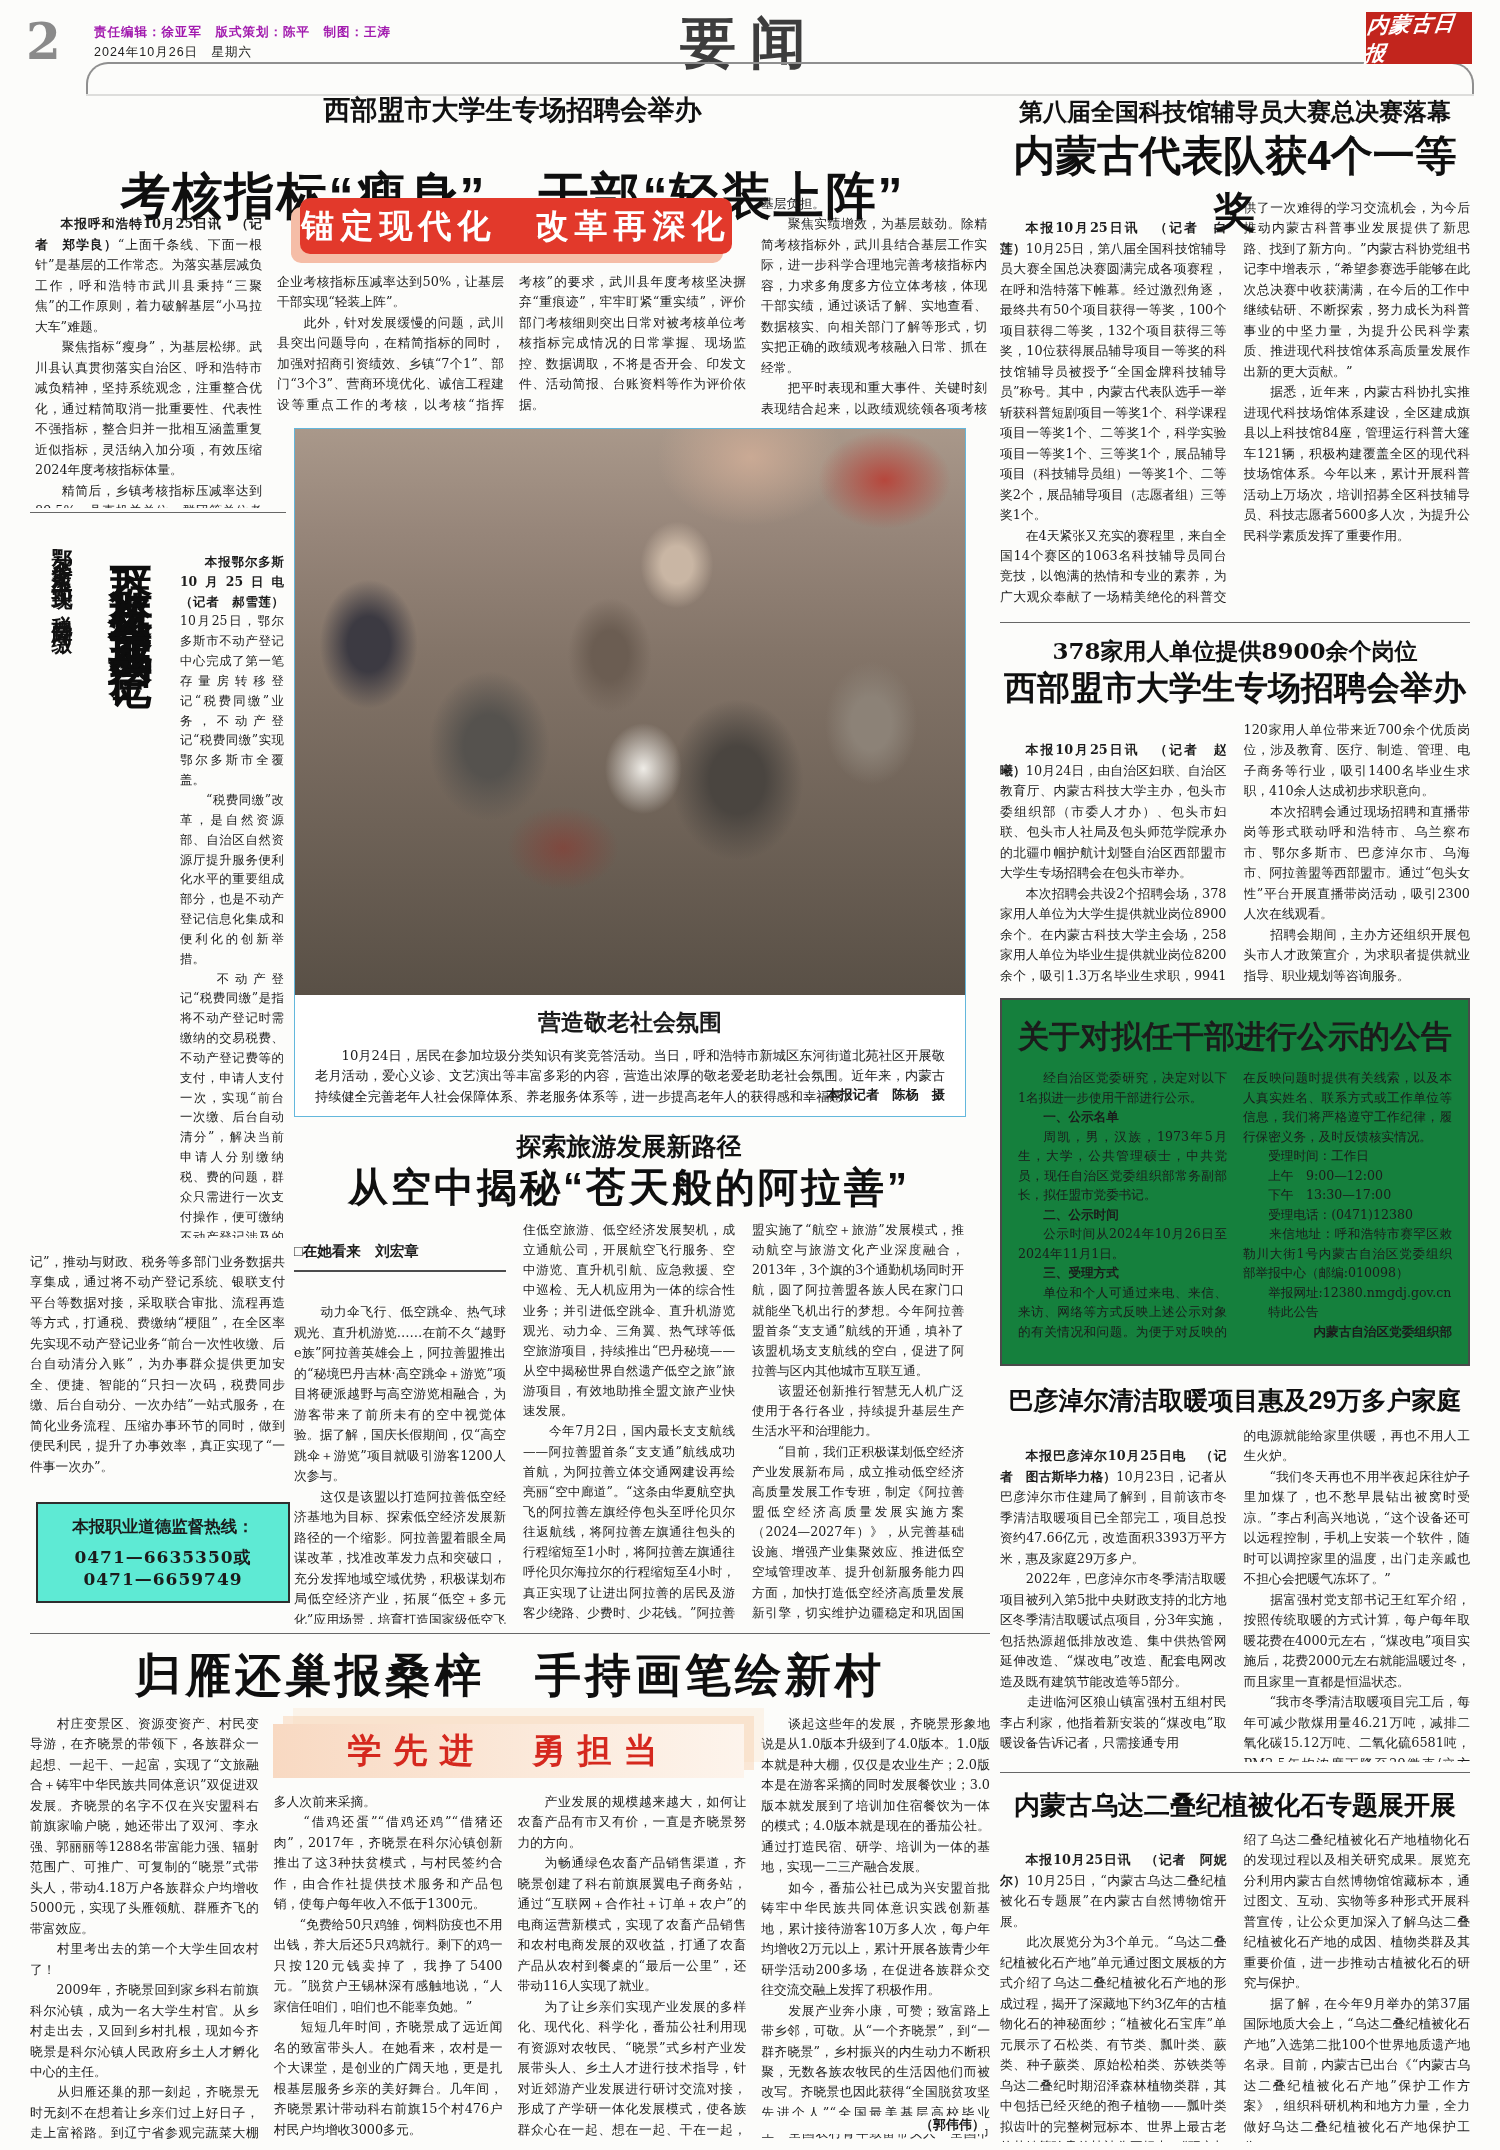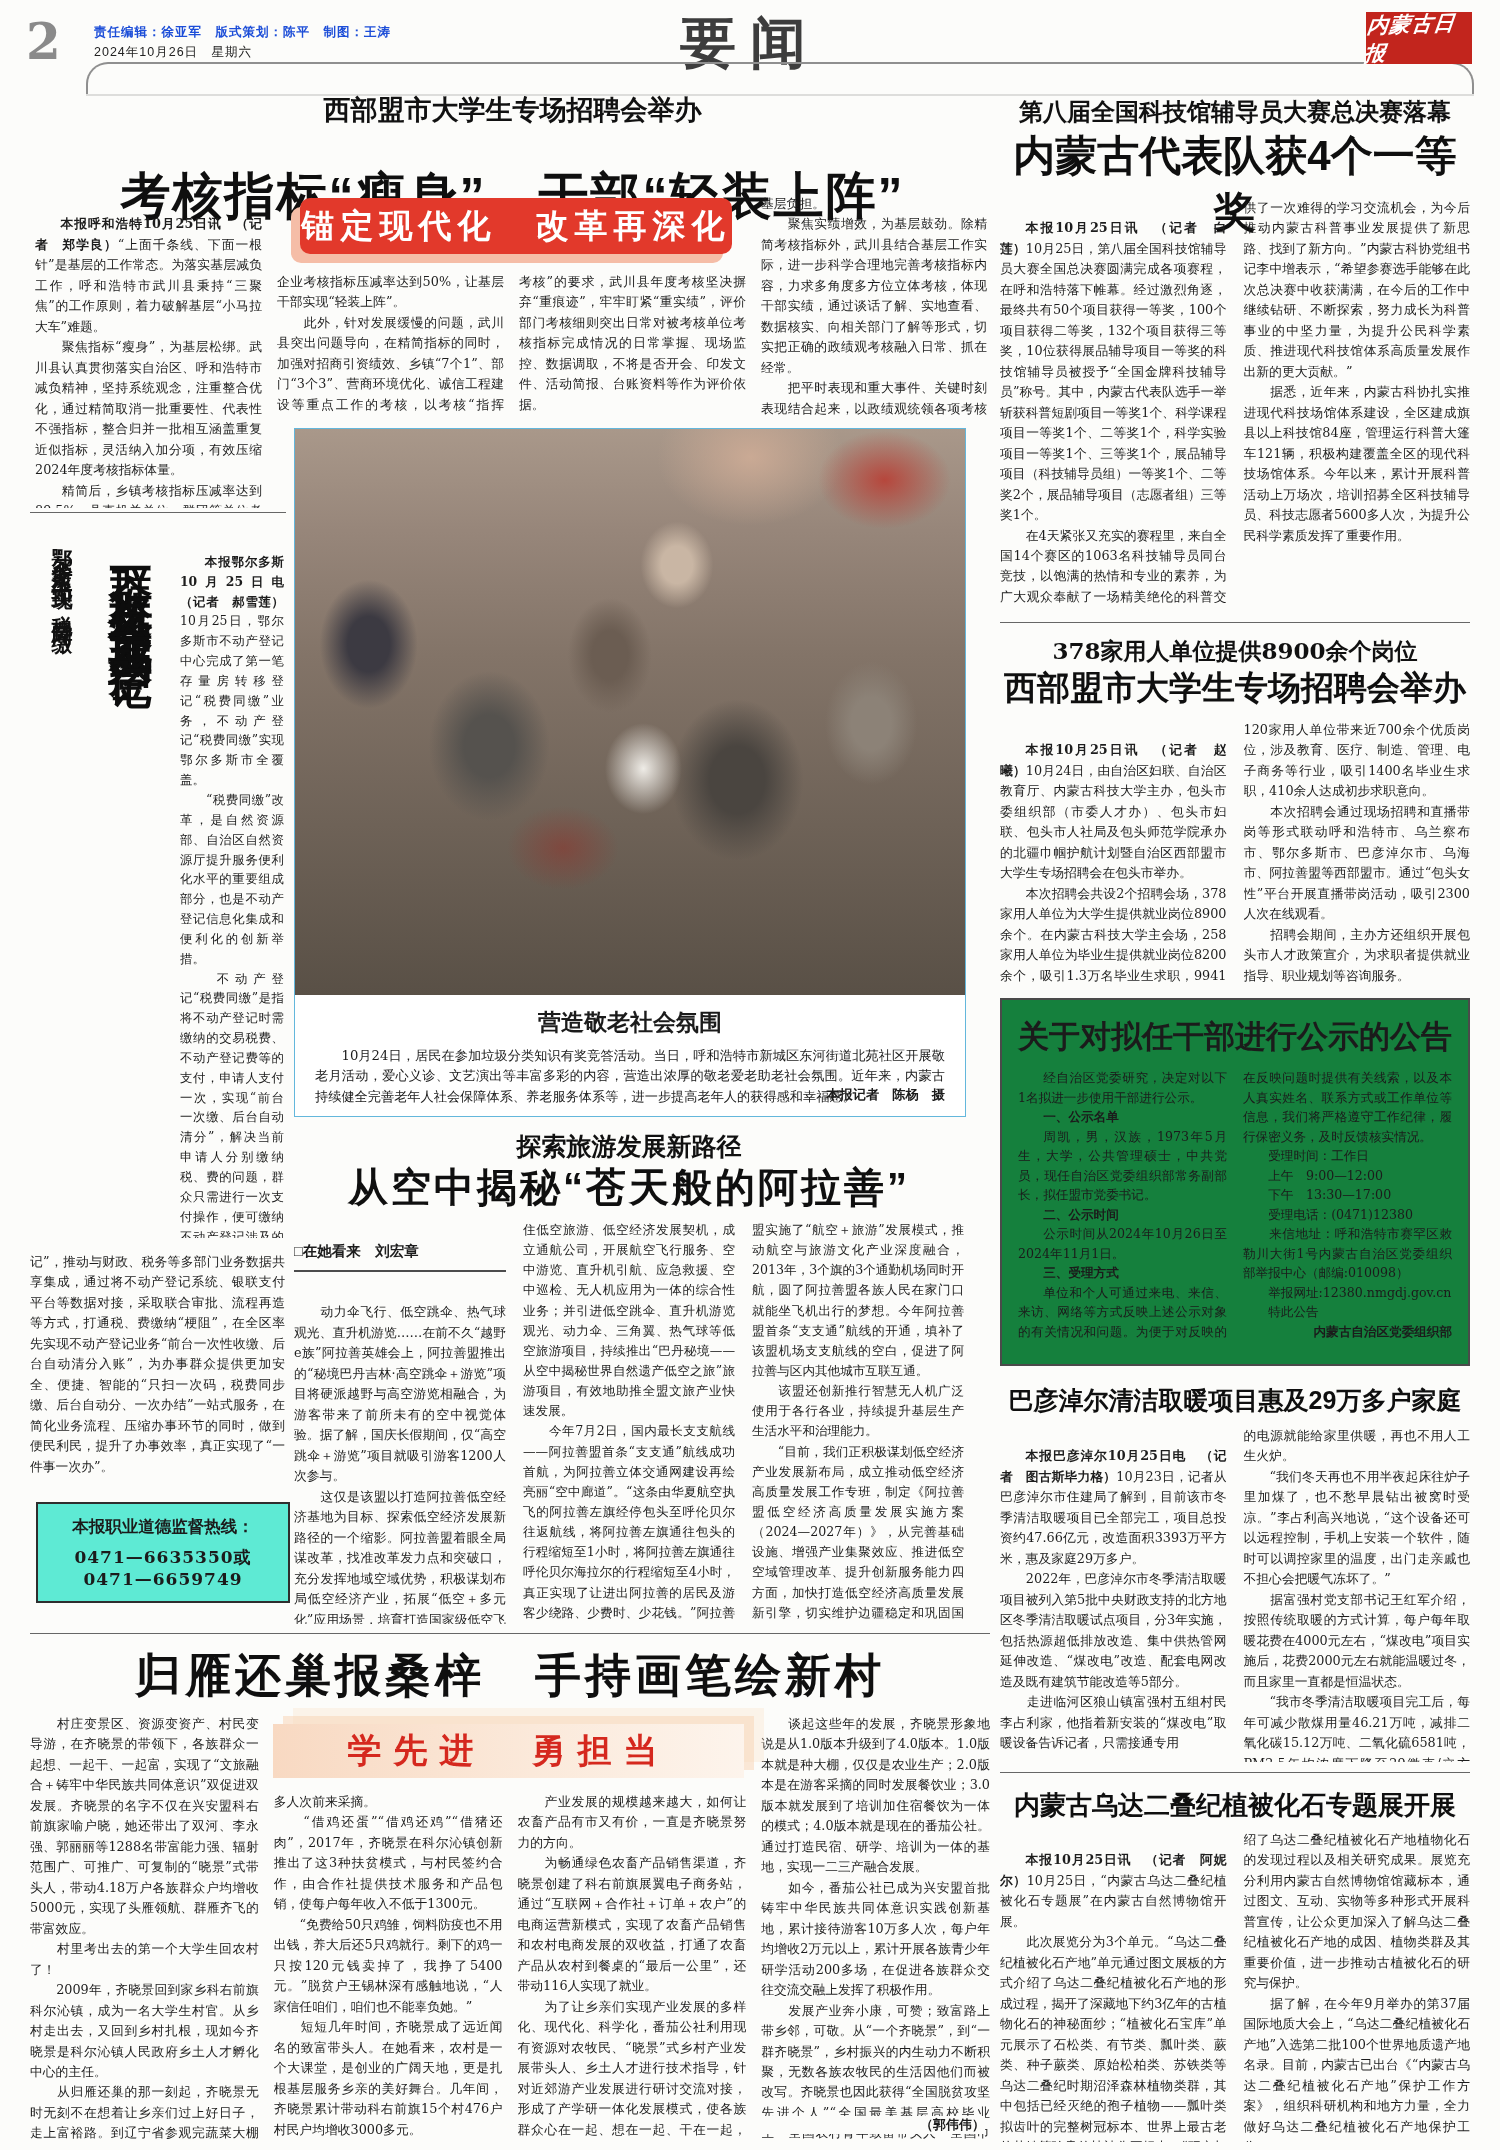--- a/index.html
+++ b/index.html
@@ -7,21 +7,21 @@
     width:1500px;height:2150px;position:relative;
     background:#fcfcfa;color:#1b1b1b;
     font-family:"DejaVu Serif","Liberation Serif",serif;
     overflow:hidden;
   }
   .abs{position:absolute;}
   .hr{position:absolute;border-top:1.6px solid #666;height:0;}
   .sans{font-family:"Liberation Sans","DejaVu Sans",sans-serif;}
   
   .pagenum{left:26px;top:12px;font-size:50px;color:#8a8a8a;font-weight:bold;}
-  .editline{left:94px;top:24px;font-size:12.5px;font-weight:bold;color:#1d4ed8;letter-spacing:1px;}
+  .editline{left:94px;top:24px;font-size:12.5px;font-weight:bold;color:#a21caf;letter-spacing:1px;}
   .dateline-top{left:94px;top:44px;font-size:12.5px;color:#222;letter-spacing:1px;}
   .section-title{left:0;right:0;top:6px;text-align:center;font-size:56px;font-weight:bold;color:#3d3d3d;letter-spacing:14px;}
   .frame{left:86px;right:26px;top:62px;height:30px;
     border-top:2.2px solid #8f8f8f;border-left:2.2px solid #8f8f8f;border-right:2.2px solid #8f8f8f;
     border-top-left-radius:22px;border-top-right-radius:22px;
     box-shadow:0 2px 0 rgba(0,0,0,.12);}
   .masthead{right:28px;top:12px;width:106px;height:52px;background:#c2251d;
     display:flex;align-items:center;justify-content:center;}
   .masthead span{color:#fff;font-size:21px;font-weight:bold;font-style:italic;
     transform:skewX(-8deg) rotate(-2deg);letter-spacing:1px;}

